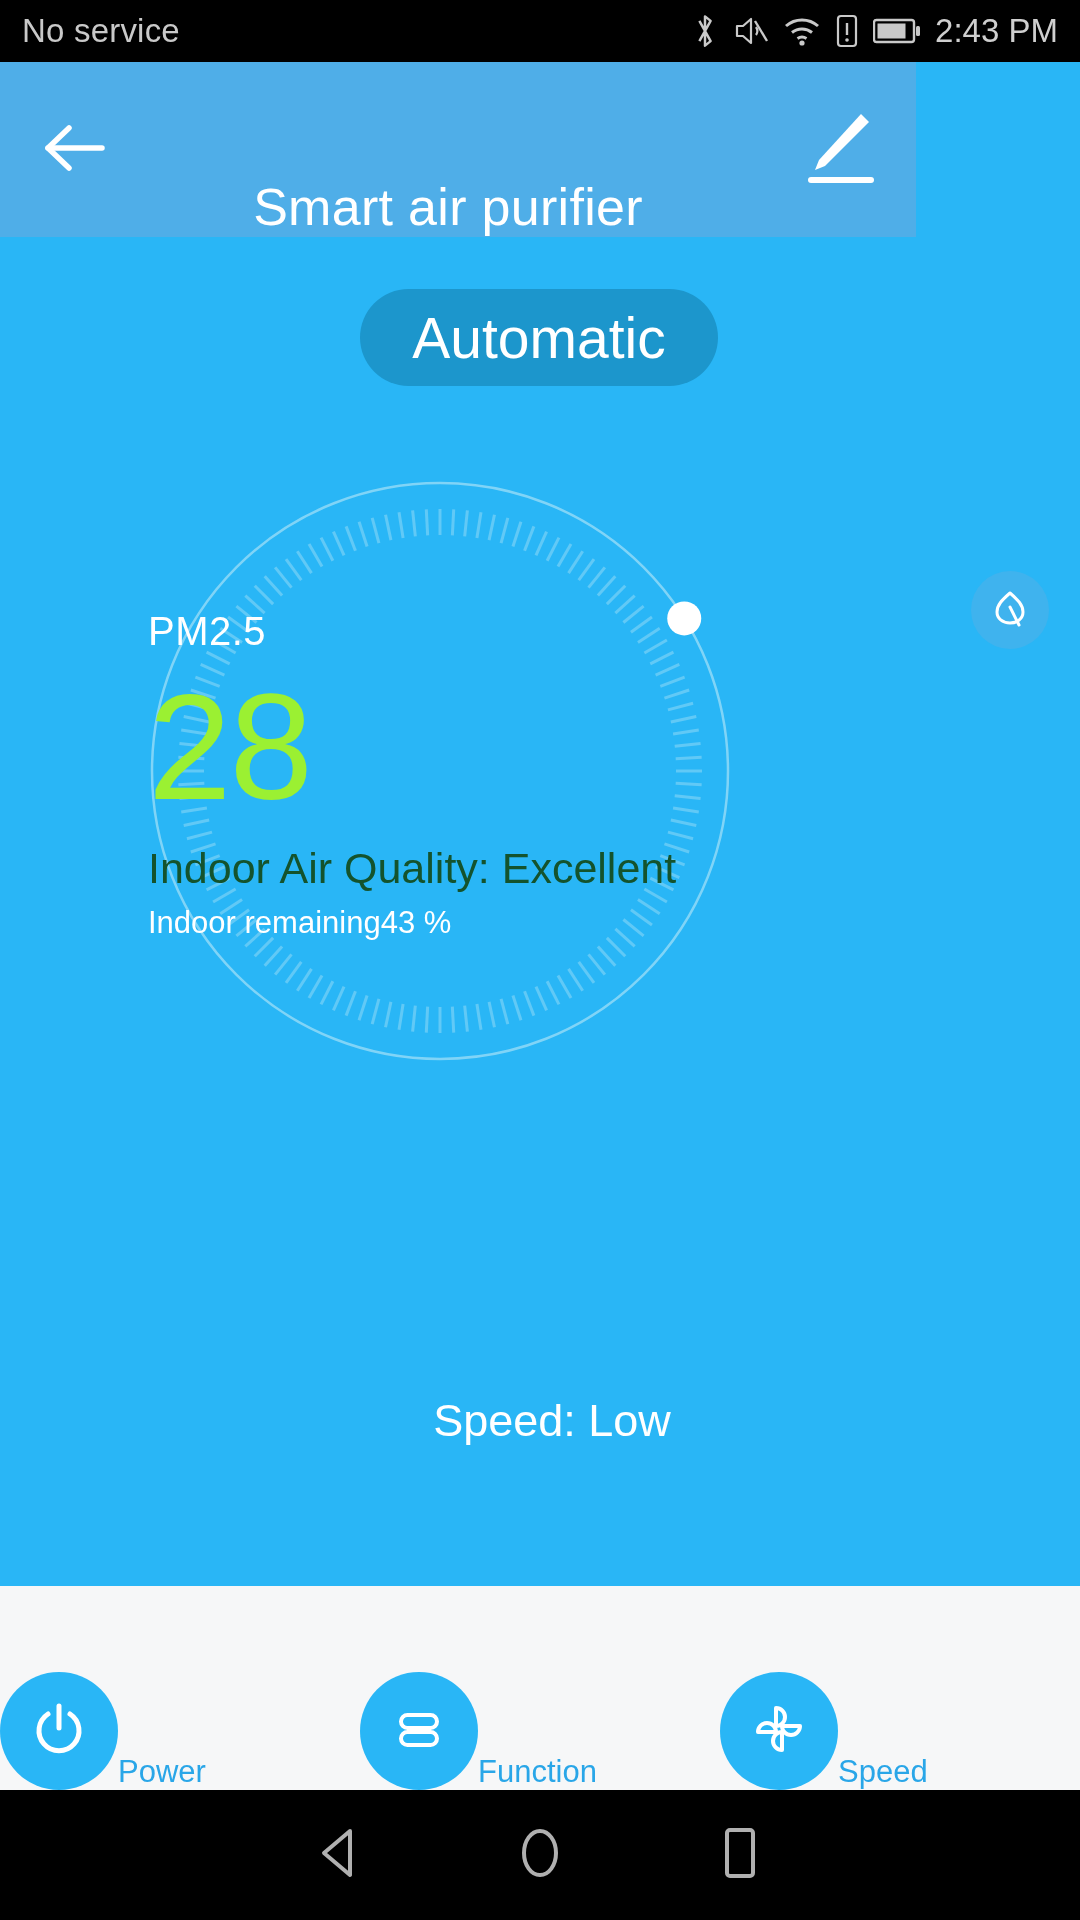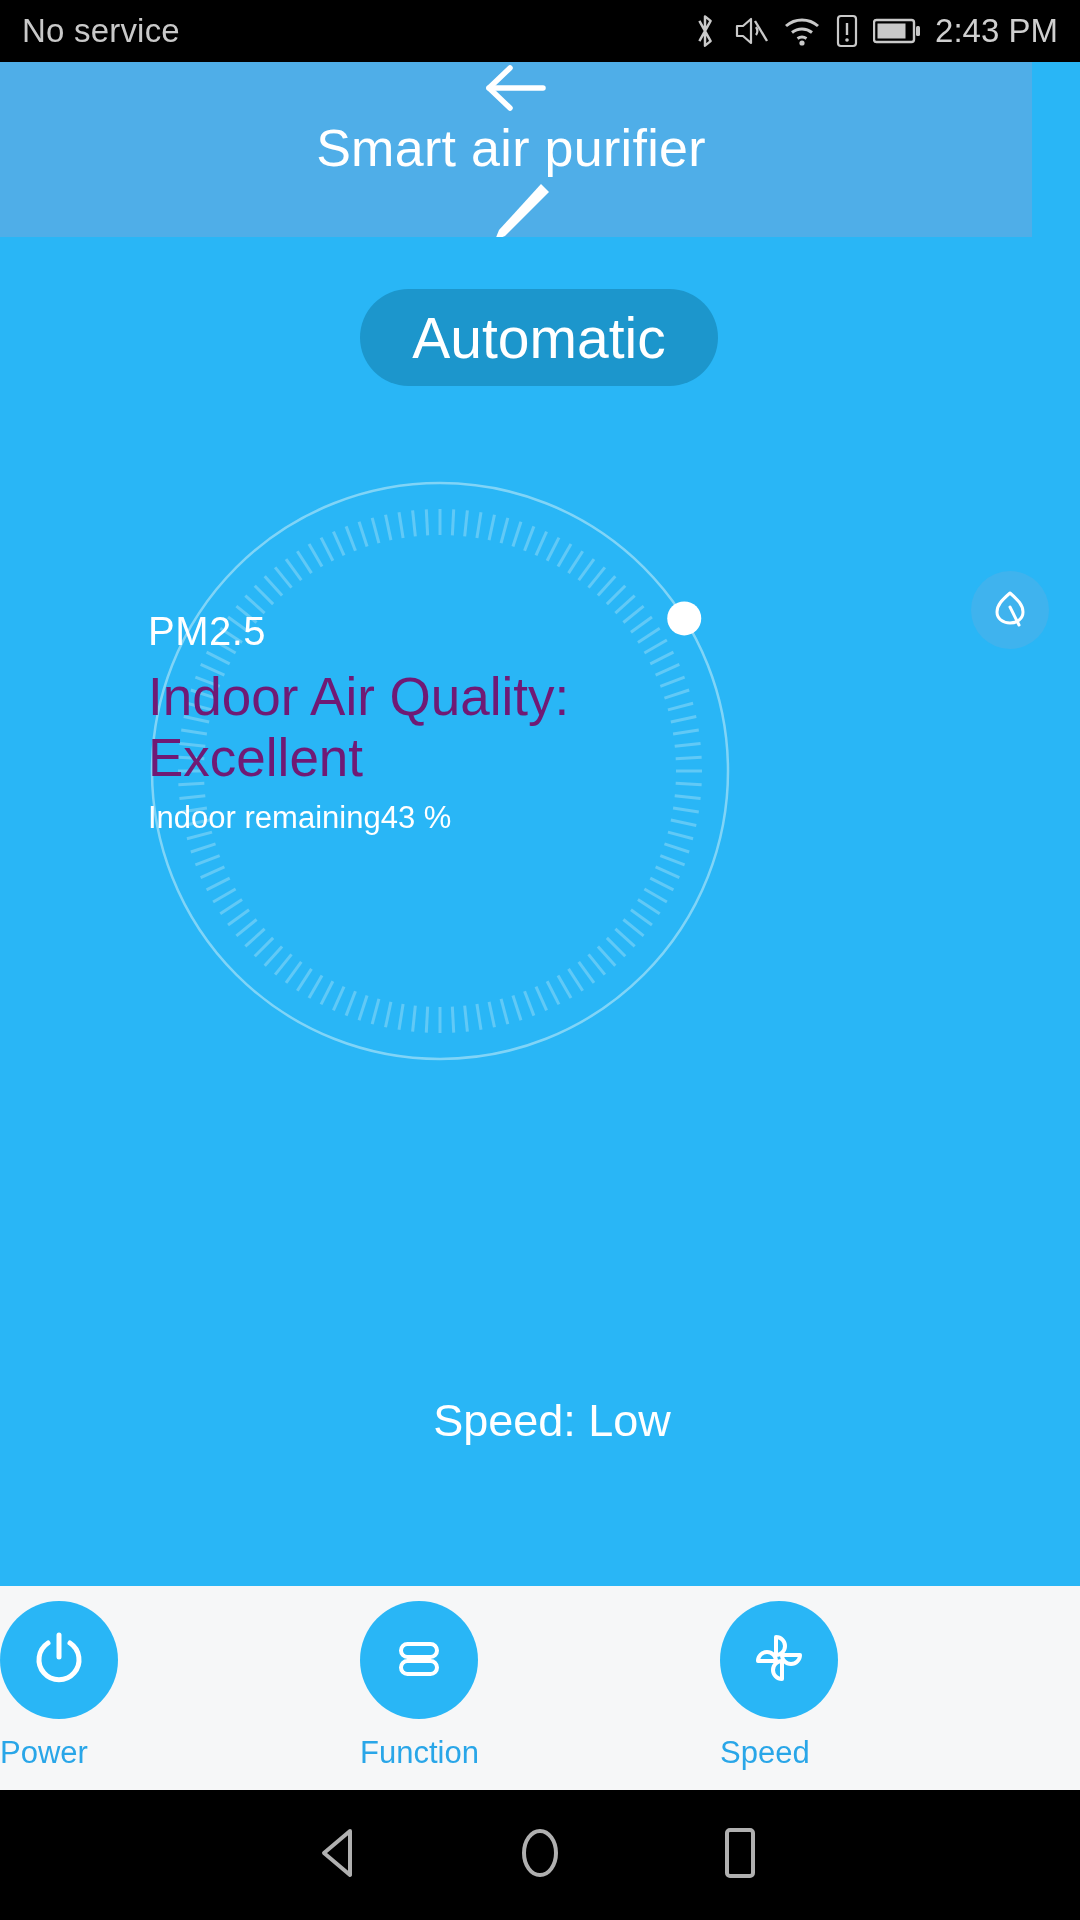--- a/index.html
+++ b/index.html
@@ -29,23 +29,23 @@
   #status-icons {
     margin-left:auto;
     display:flex; align-items:center; gap:14px;
   }
   #status-icons .ic { display:flex; align-items:center; }
   #clock { color:#cfcfcf; font-size:33px; margin-left:14px; }
 
   
   #appbar {
     position:absolute; top:62px; left:0;
-    width:1032px; height:175px;
+    width:916px; height:175px;
     background:#4FAEE8;
-    display:flex; align-items:center;flex-direction:column;
+    display:flex; align-items:flex-end;
   }
   #back-btn {
     width:150px; height:175px;
     display:flex; align-items:center; justify-content:center;
     cursor:pointer;
   }
   #app-title {
     flex:1; text-align:center;
     color:#fff; font-size:52px; font-weight:400;
     letter-spacing:.3px;
@@ -98,40 +98,40 @@
     display:flex; flex-direction:column;
     align-items:flex-start; justify-content:flex-start;
     padding-top:130px;
     pointer-events:none;
   }
   #pm-label { color:#ffffff; font-size:40px; letter-spacing:.5px; }
   #pm-value {
     color:#9BF032; font-size:150px; font-weight:400;
     line-height:1.0; margin-top:18px; letter-spacing:-2px;
   }
-  #aq-text { color:#701a75; font-size:53px; margin-top:12px; }
+  #aq-text { color:#14532d; font-size:43px; margin-top:22px; }
   #filter-text { color:#ffffff; font-size:31px; margin-top:12px; }
 
   #speed-line {
     position:absolute; left:0; top:1158px;
     width:1080px; text-align:center;
     color:#fff; font-size:45px;padding-left:24px;
   }
 
   
   #toolbar {
     position:absolute; top:1586px; left:0;
     width:1080px; height:204px;
     background:#F6F7F8;
     display:flex;
   }
   .tool {
     flex:1;
-    display:flex; flex-direction:column;
-    align-items:flex-start; justify-content:flex-start;
+    display:flex; 
+    align-items:flex-end; justify-content:flex-start;
     padding-top:15px;
     cursor:pointer;
   }
   .tool-circle {
     width:118px; height:118px;
     border-radius:50%;
     background:#29B6F6;
     display:flex; align-items:center; justify-content:center;
   }
   .tool-label {
@@ -358,20 +358,21 @@
             <line x1="255.08" y1="58.91" x2="251.01" y2="33.23" stroke="#8FD9F7" stroke-width="3" opacity="0.55"></line>
             <line x1="267.33" y1="57.29" x2="264.61" y2="31.44" stroke="#8FD9F7" stroke-width="3" opacity="0.55"></line>
             <line x1="279.65" y1="56.32" x2="278.29" y2="30.36" stroke="#8FD9F7" stroke-width="3" opacity="0.55"></line>
           </g>
         <circle id="gauge-handle" cx="536.24" cy="139.38" r="17" fill="#FFFFFF"></circle>
       </svg>
     </div>
 
     <div id="gauge-text">
       <div id="pm-label">PM2.5</div>
+      <div id="pm-value" style="color: rgb(155, 240, 50);">28</div>
       <div id="aq-text">Indoor Air Quality: Excellent</div>
       <div id="filter-text">Indoor remaining43 %</div>
     </div>
 
     <div id="speed-line">Speed: Low</div>
   </div>
 
   <div id="toolbar">
 
     <div class="tool">

